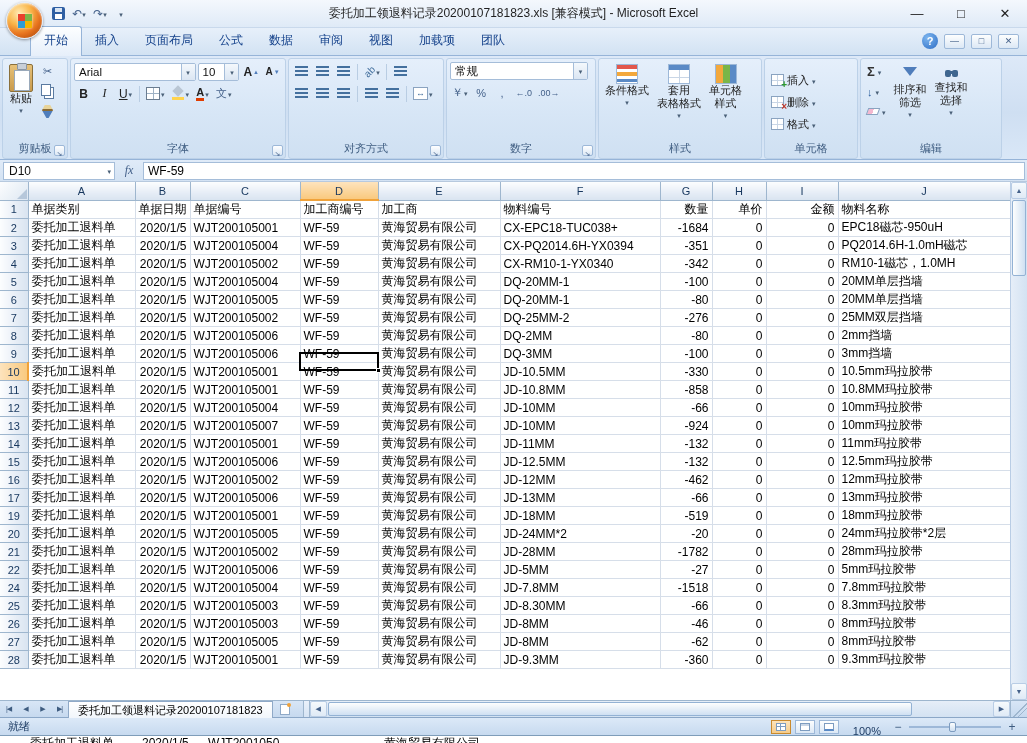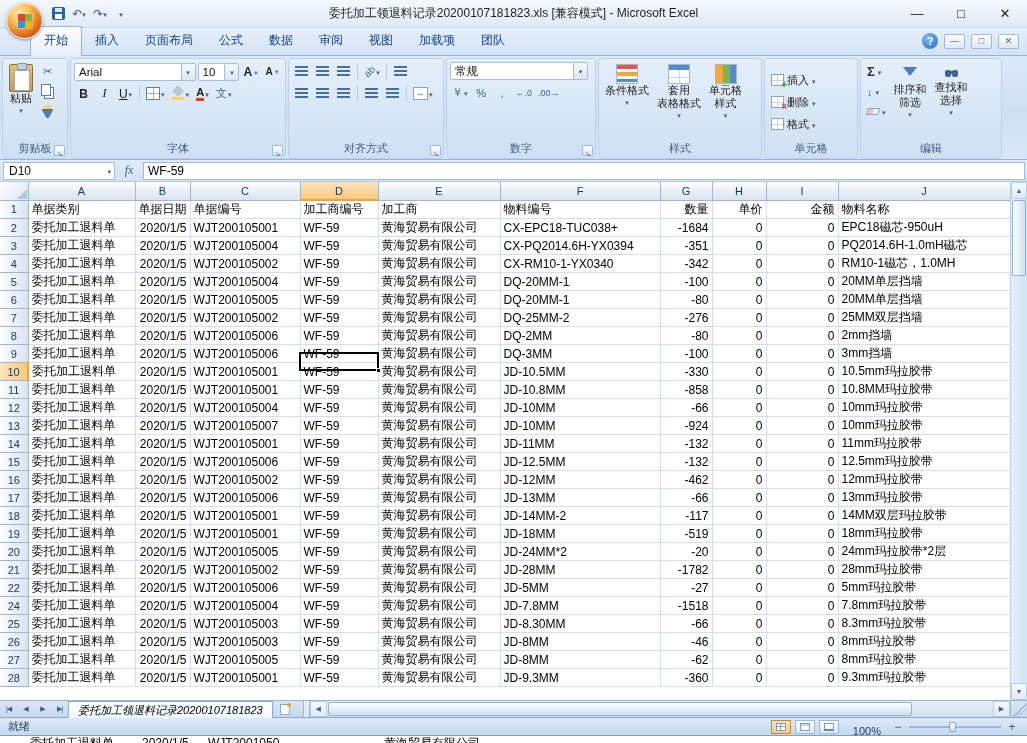--- a/index.html
+++ b/index.html
@@ -119,21 +119,21 @@
   .sel-overlay { position:absolute; left:299px; top:170px; width:80px; height:19px; border:2px solid #000; z-index:6; pointer-events:none; }
   .fill-handle { position:absolute; right:-4px; bottom:-4px; width:5px; height:5px; background:#000; border:1px solid #fff; }
   .vscroll { position:absolute; top:0; right:0; width:17px; height:518px; background:linear-gradient(to right,#e6eef8,#d3e2f2); border-left:1px solid #b9cde5; display:flex; flex-direction:column; z-index:4; }
   .scroll-btn { height:17px; display:flex; align-items:center; justify-content:center; font-size:7px; color:#44618a; background:linear-gradient(#f6fafd,#dfeaf6); border:1px solid #b9cde5; border-radius:2px; }
   .vtrack { flex:1; padding:1px; }
   .vthumb { height:76px; background:linear-gradient(to right,#fdfefe,#cfe0f2); border:1px solid #93b2d4; border-radius:2px; }
 
   
   .sheetbar { height:17px; background:linear-gradient(#d8e6f6,#c6d9ee); border-top:1px solid #9eb6ce; display:flex; align-items:stretch; font-size:11px; }
   .navbtn { width:17px; display:flex; align-items:center; justify-content:center; font-size:7px; color:#3e5c80; letter-spacing:-1px; }
-  .sheettab { background:linear-gradient(#ffffff,#f1f6fb); border:1px solid #8fa9c7; border-bottom:none; padding:8px 9px; display:flex; align-items:center; color:#000; white-space:nowrap;font-style:italic; }
+  .sheettab { background:linear-gradient(#ffffff,#f1f6fb); border:1px solid #8fa9c7; border-bottom:none; padding:8px 9px; display:flex; align-items:center; color:#000; white-space:nowrap; }
   .addsheet { width:24px; display:flex; align-items:center; justify-content:center; }
   .sheet-ico { width:10px; height:11px; background:#fff; border:1px solid #8fa9c7; position:relative; display:inline-block; }
   .sheet-ico::after { content:""; position:absolute; right:-2px; top:-2px; width:4px; height:4px; background:#f0a23a; border-radius:50%; }
   .tabsplit { width:7px; background:linear-gradient(#eaf1fa,#d6e4f4); border-left:1px solid #9eb6ce; border-right:1px solid #9eb6ce; margin-left:6px; }
   .hscroll { flex:1; display:flex; align-items:stretch; }
   .hscroll .scroll-btn { width:17px; height:auto; }
   .htrack { flex:1; padding:1px; background:linear-gradient(#e6eef8,#d3e2f2); }
   .hthumb { height:100%; width:88%; background:linear-gradient(#fdfefe,#cfe0f2); border:1px solid #93b2d4; border-radius:2px; }
   .corner-grip { width:17px; border-left:1px solid #9eb6ce; background:linear-gradient(135deg,transparent 55%,#9eb6ce 55% 60%,transparent 60% 70%,#9eb6ce 70% 75%,transparent 75%); }
 
@@ -706,33 +706,20 @@
             <td class="c-l">WJT200105006</td>
             <td class="c-l">WF-59</td>
             <td class="c-l">黄海贸易有限公司</td>
             <td class="c-l">JD-13MM</td>
             <td class="c-r">-66</td>
             <td class="c-r">0</td>
             <td class="c-r">0</td>
             <td class="c-l">13mm玛拉胶带</td>
           </tr>
           <tr>
-            <th class="rowhdr">18</th>
-            <td class="c-l">委托加工退料单</td>
-            <td class="c-r">2020/1/5</td>
-            <td class="c-l">WJT200105001</td>
-            <td class="c-l">WF-59</td>
-            <td class="c-l">黄海贸易有限公司</td>
-            <td class="c-l">JD-14MM-2</td>
-            <td class="c-r">-117</td>
-            <td class="c-r">0</td>
-            <td class="c-r">0</td>
-            <td class="c-l">14MM双层玛拉胶带</td>
-          </tr>
-          <tr>
             <th class="rowhdr">19</th>
             <td class="c-l">委托加工退料单</td>
             <td class="c-r">2020/1/5</td>
             <td class="c-l">WJT200105001</td>
             <td class="c-l">WF-59</td>
             <td class="c-l">黄海贸易有限公司</td>
             <td class="c-l">JD-18MM</td>
             <td class="c-r">-519</td>
             <td class="c-r">0</td>
             <td class="c-r">0</td>

